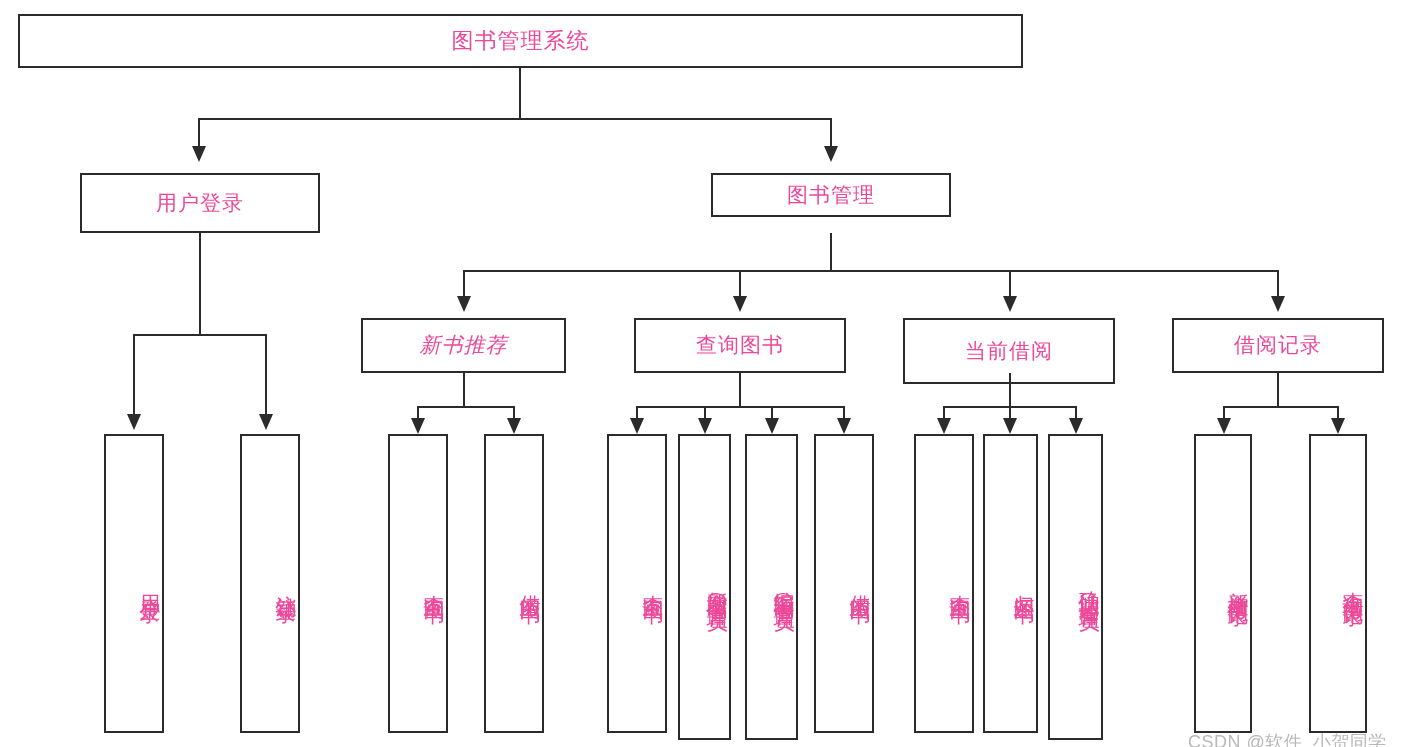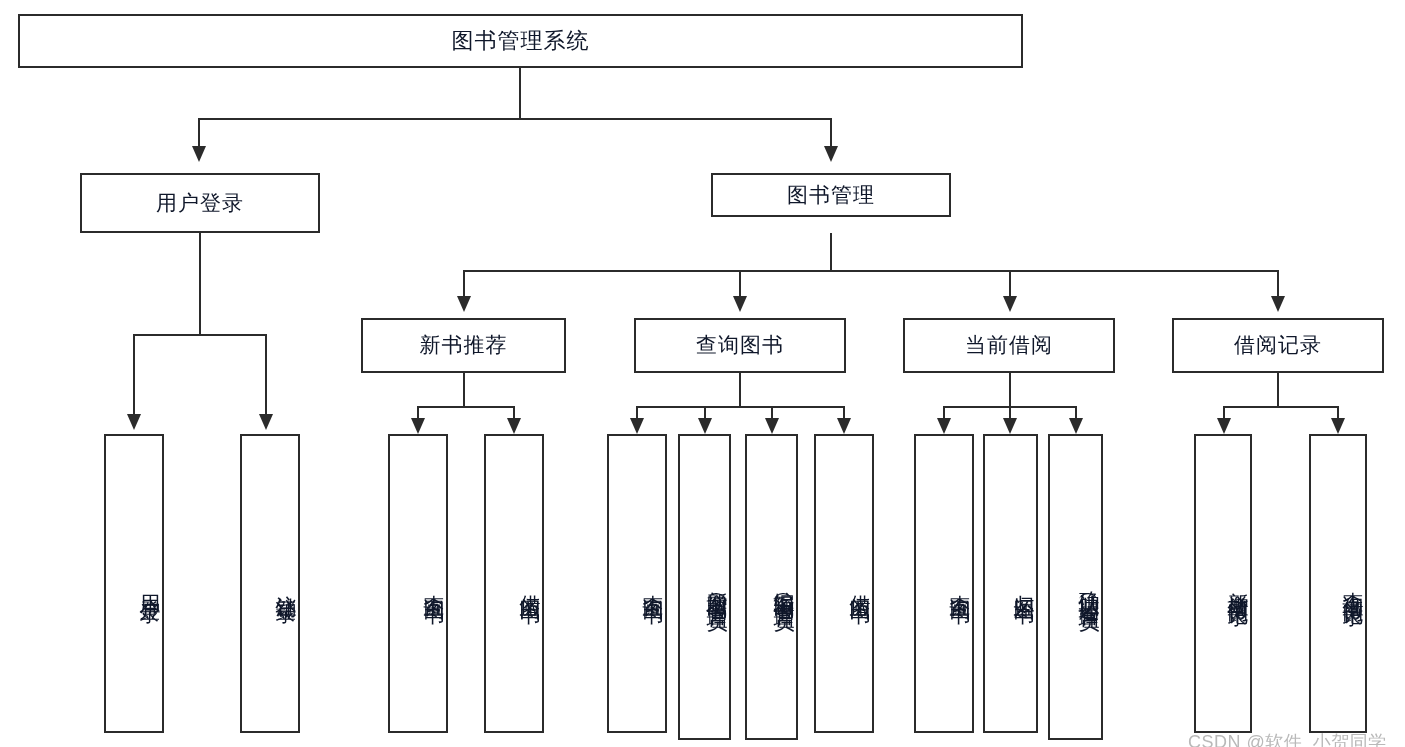--- a/index.html
+++ b/index.html
@@ -12,21 +12,21 @@
     overflow:hidden;
   }
   .node{
     position:absolute;
     box-sizing:border-box;
     border:2px solid #2b2b2b;
     background:#ffffff;
     display:flex;
     align-items:center;
     justify-content:center;
-    color:#0f172a;
+    color:#ec4899;
     line-height:1.18;
     text-align:center;
   }
   .node.horiz{
     font-size:21px;
     letter-spacing:1px;
     writing-mode:horizontal-tb;
   }
   .node.vert{
     writing-mode:vertical-rl;
@@ -100,27 +100,27 @@
   <div class="edge h" style="left:463px;top:270px;width:816px;height:2px;"></div>
   <div class="edge v" style="left:463px;top:270px;width:2px;height:28px;"></div>
   <div class="edge v" style="left:739px;top:270px;width:2px;height:28px;"></div>
   <div class="edge v" style="left:1009px;top:270px;width:2px;height:28px;"></div>
   <div class="edge v" style="left:1277px;top:270px;width:2px;height:28px;"></div>
   <div class="arrow" style="left:457px;top:296px;"></div>
   <div class="arrow" style="left:733px;top:296px;"></div>
   <div class="arrow" style="left:1003px;top:296px;"></div>
   <div class="arrow" style="left:1271px;top:296px;"></div>
 
-  <div class="node horiz" style="left:361px;top:318px;width:205px;height:55px;">
+  <div class="node horiz" style="left:361px;top:318px;width:205px;height:55px;font-style:italic;">
     <span>新书推荐</span>
   </div>
   <div class="node horiz" style="left:634px;top:318px;width:212px;height:55px;">
     <span>查询图书</span>
   </div>
-  <div class="node horiz" style="left:903px;top:318px;width:212px;height:55px;text-align:center;">
+  <div class="node horiz" style="left:903px;top:318px;width:212px;height:66px;text-align:center;">
     <span>当前借阅</span>
   </div>
   <div class="node horiz" style="left:1172px;top:318px;width:212px;height:55px;">
     <span>借阅记录</span>
   </div>
 
   <div class="edge v" style="left:463px;top:373px;width:2px;height:35px;"></div>
   <div class="edge h" style="left:417px;top:406px;width:98px;height:2px;"></div>
   <div class="edge v" style="left:417px;top:406px;width:2px;height:14px;"></div>
   <div class="edge v" style="left:513px;top:406px;width:2px;height:14px;"></div>

